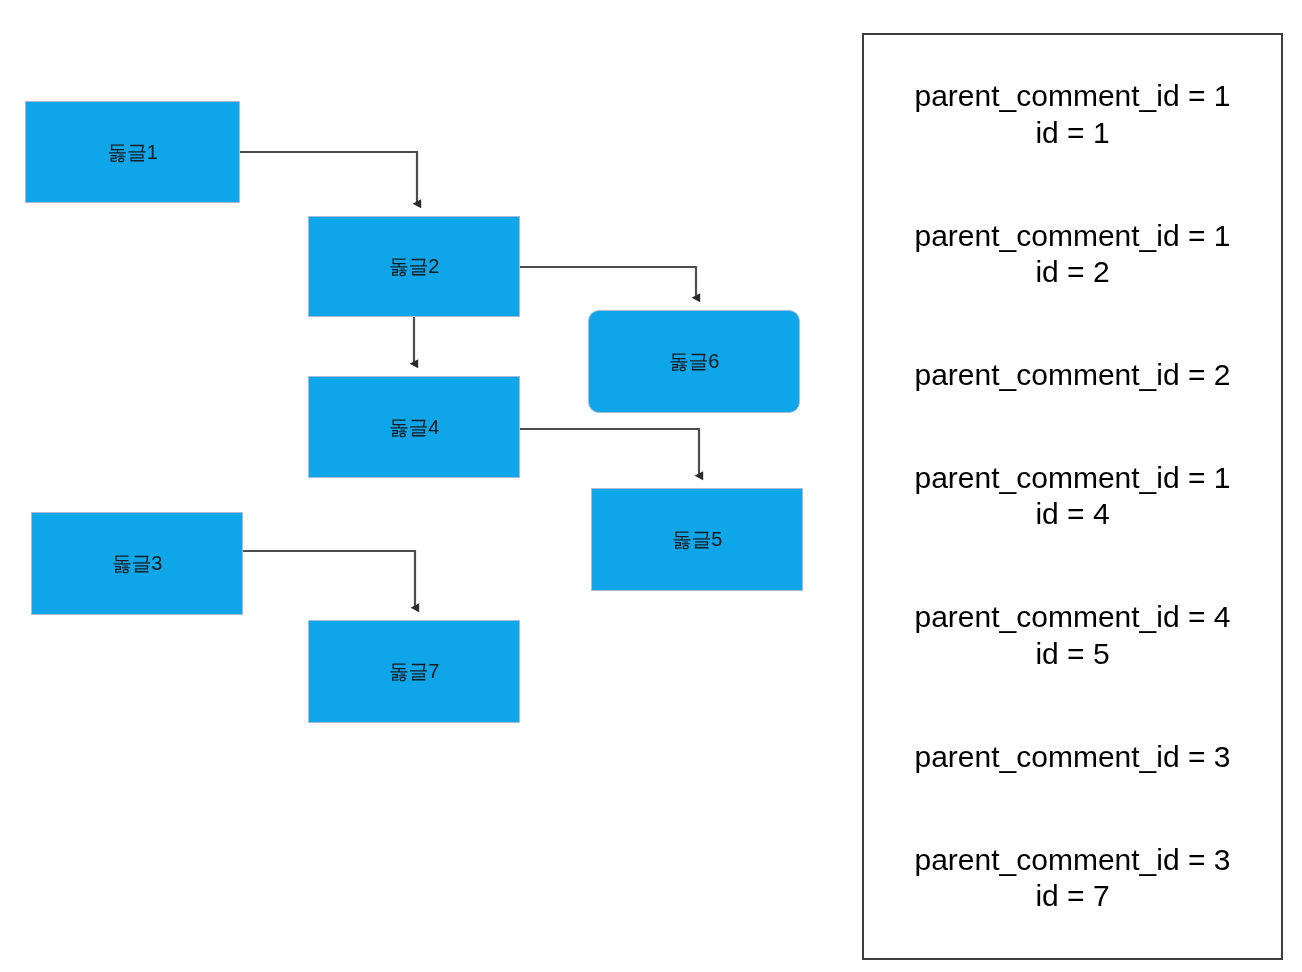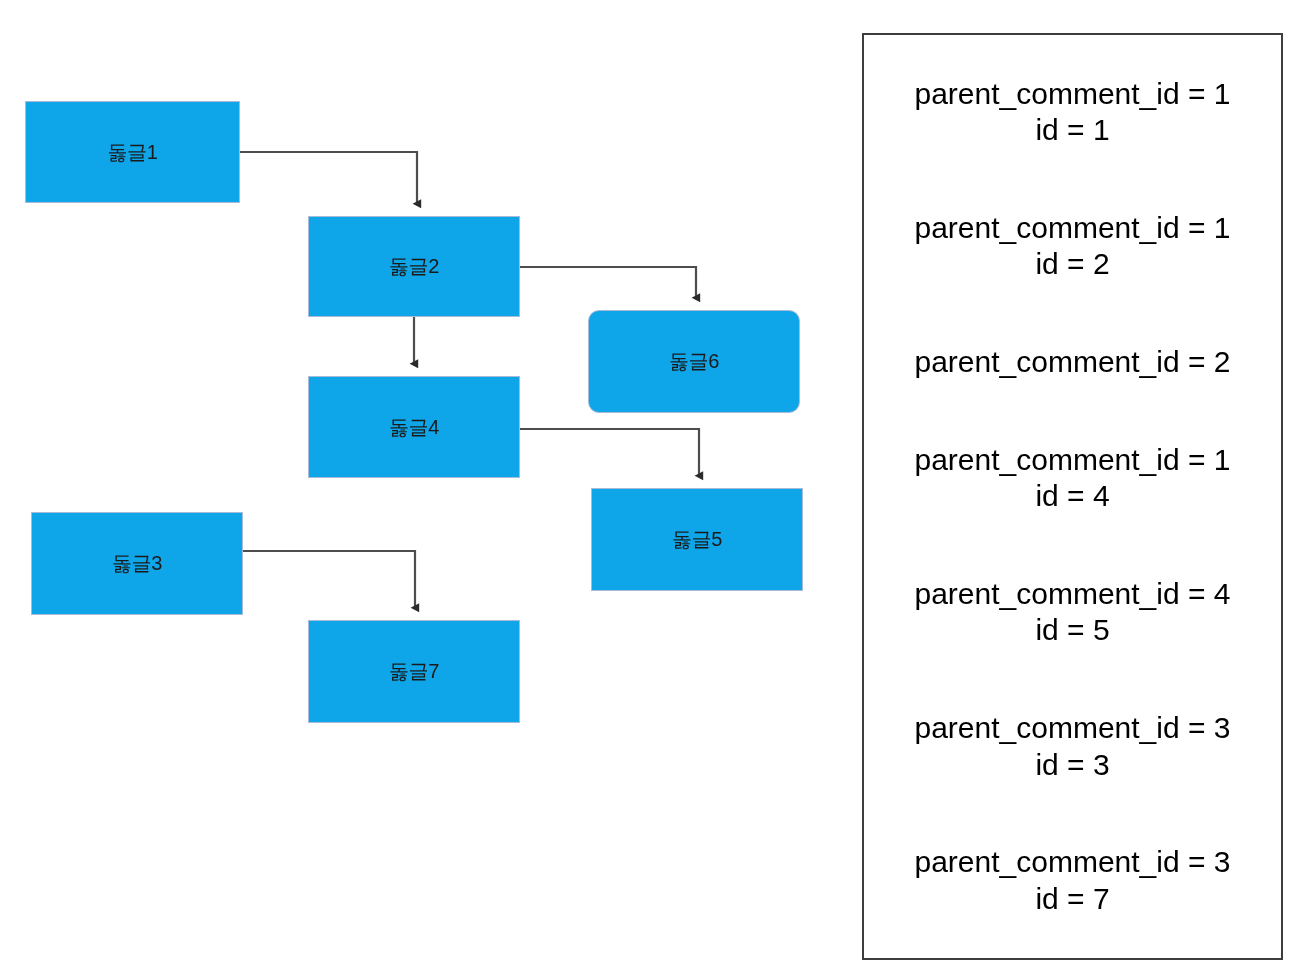--- a/index.html
+++ b/index.html
@@ -153,21 +153,20 @@
       <span class="rec-line">id = 4</span>
     </div>
 
     <div class="record">
       <span class="rec-line">parent_comment_id = 4</span>
       <span class="rec-line">id = 5</span>
     </div>
 
     <div class="record">
       <span class="rec-line">parent_comment_id = 3</span>
-      <span class="rec-line">id = 3</span>
     </div>
 
     <div class="record">
       <span class="rec-line">parent_comment_id = 3</span>
       <span class="rec-line">id = 7</span>
     </div>
 
   </div>
 
 </div>

